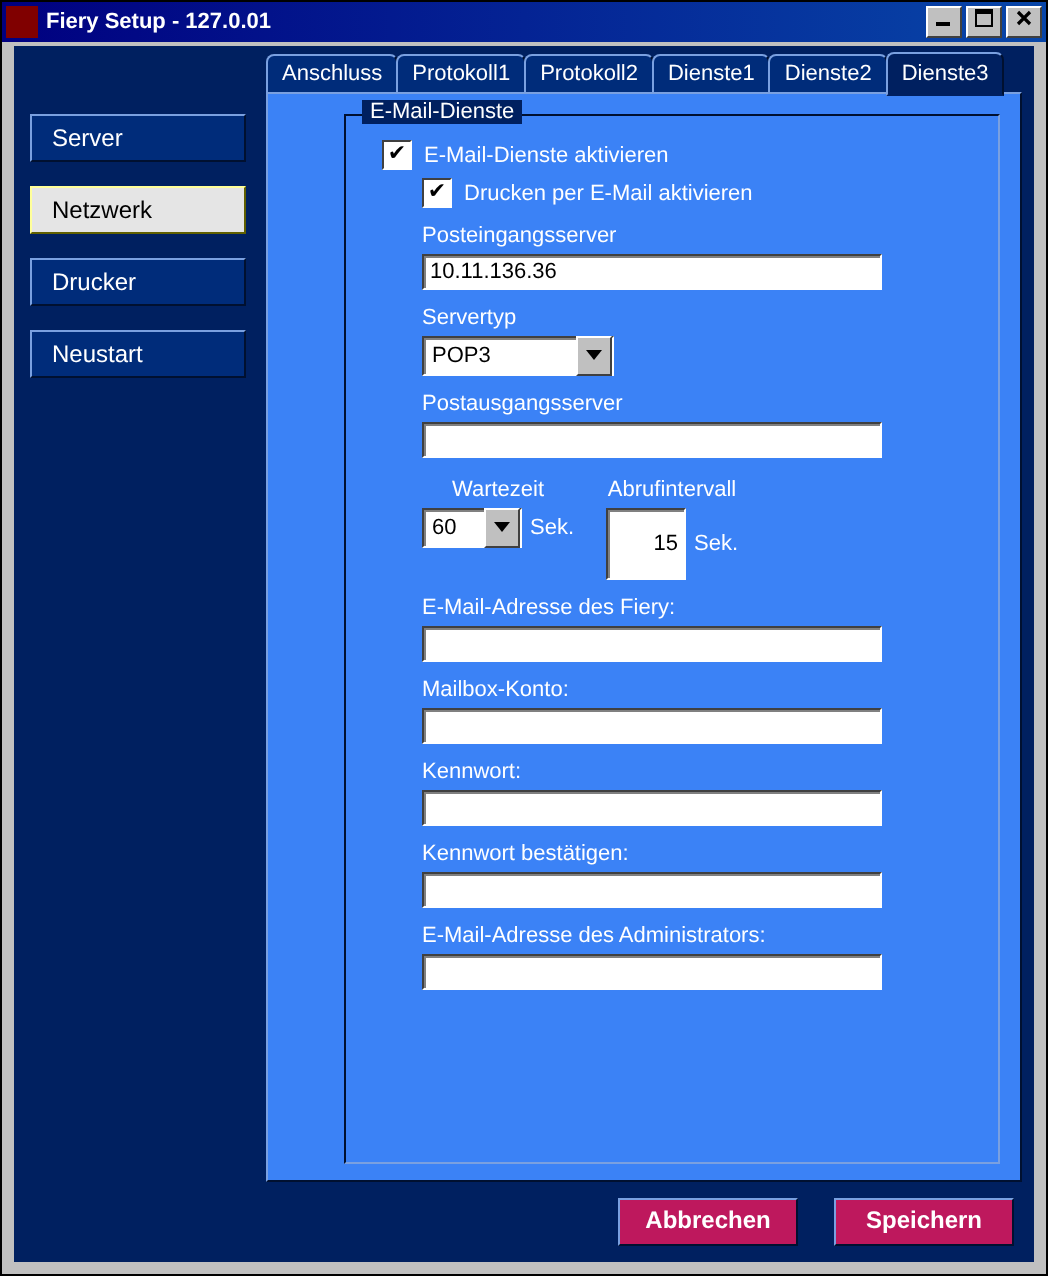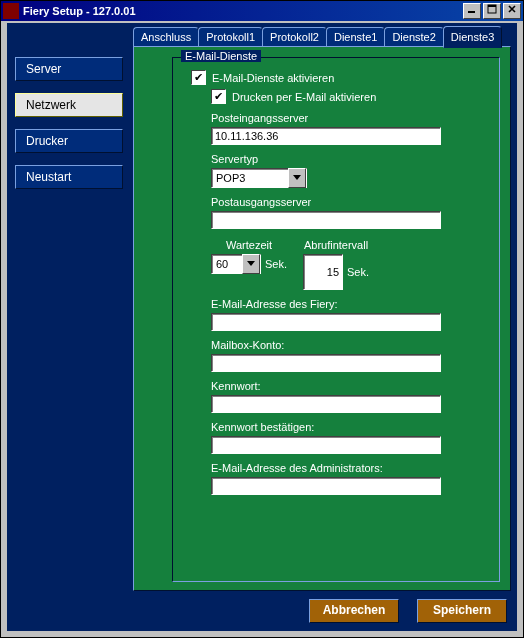--- a/index.html
+++ b/index.html
@@ -131,21 +131,21 @@
     margin-bottom: -1px;
   }
   .tabpanel {
     position: absolute;
     top: 23px;
     left: 126px;
     right: 6px;
     bottom: 40px;
     border: 1px solid;
     border-color: #7aa0e0 #001030 #001030 #7aa0e0;
-    background: #15803d;
+    background: #3b82f6;
     z-index: 2;
     padding-left: 45px;
   }
 
   
   .group {
     position: absolute;
     left: 38px;
     right: 10px;
     top: 10px;
@@ -265,21 +265,21 @@
     right: 10px;
     bottom: 8px;
     display: flex;
     gap: 18px;
   }
   .btn {
     min-width: 76px;
     height: 22px;
     line-height: 20px;
     text-align: center;
-    background: #a16207;
+    background: #be185d;
     color: #fff;
     border: 1px solid;
     border-color: #7aa0e0 #001030 #001030 #7aa0e0;
     cursor: pointer;
     font-weight: bold;
     font-size: 12px;
     padding: 0 6px;
   }
 </style>
 </head>

